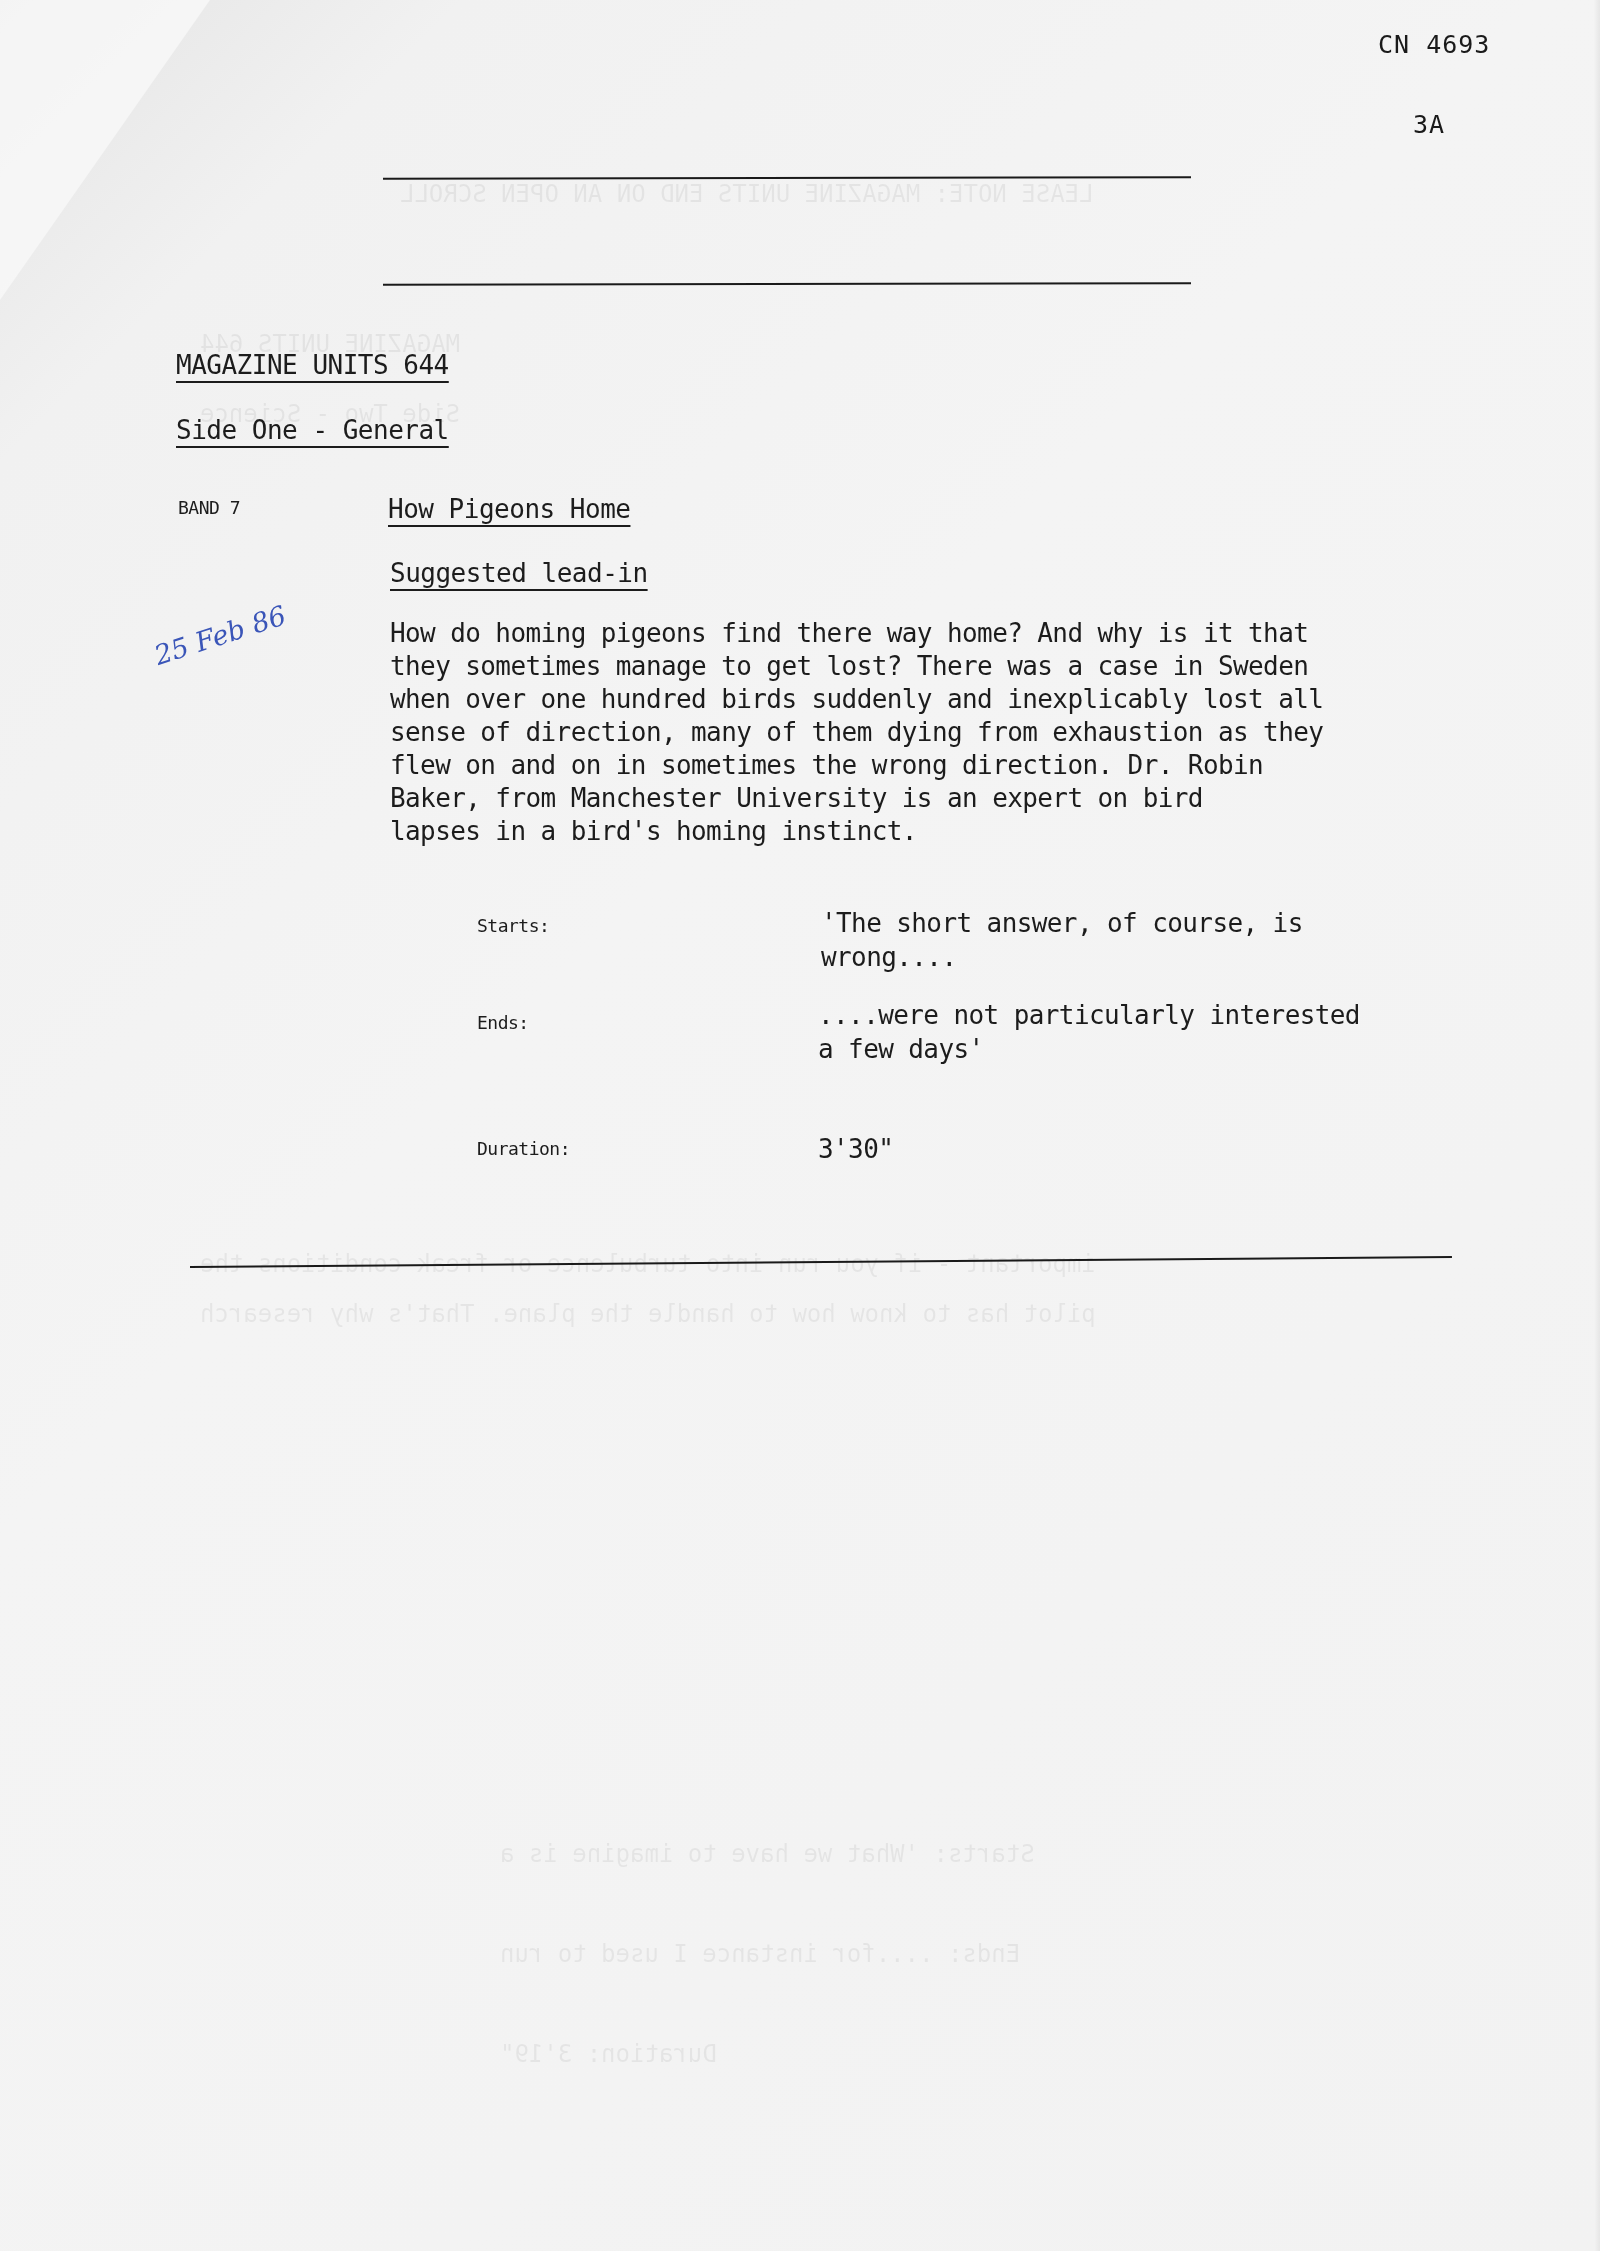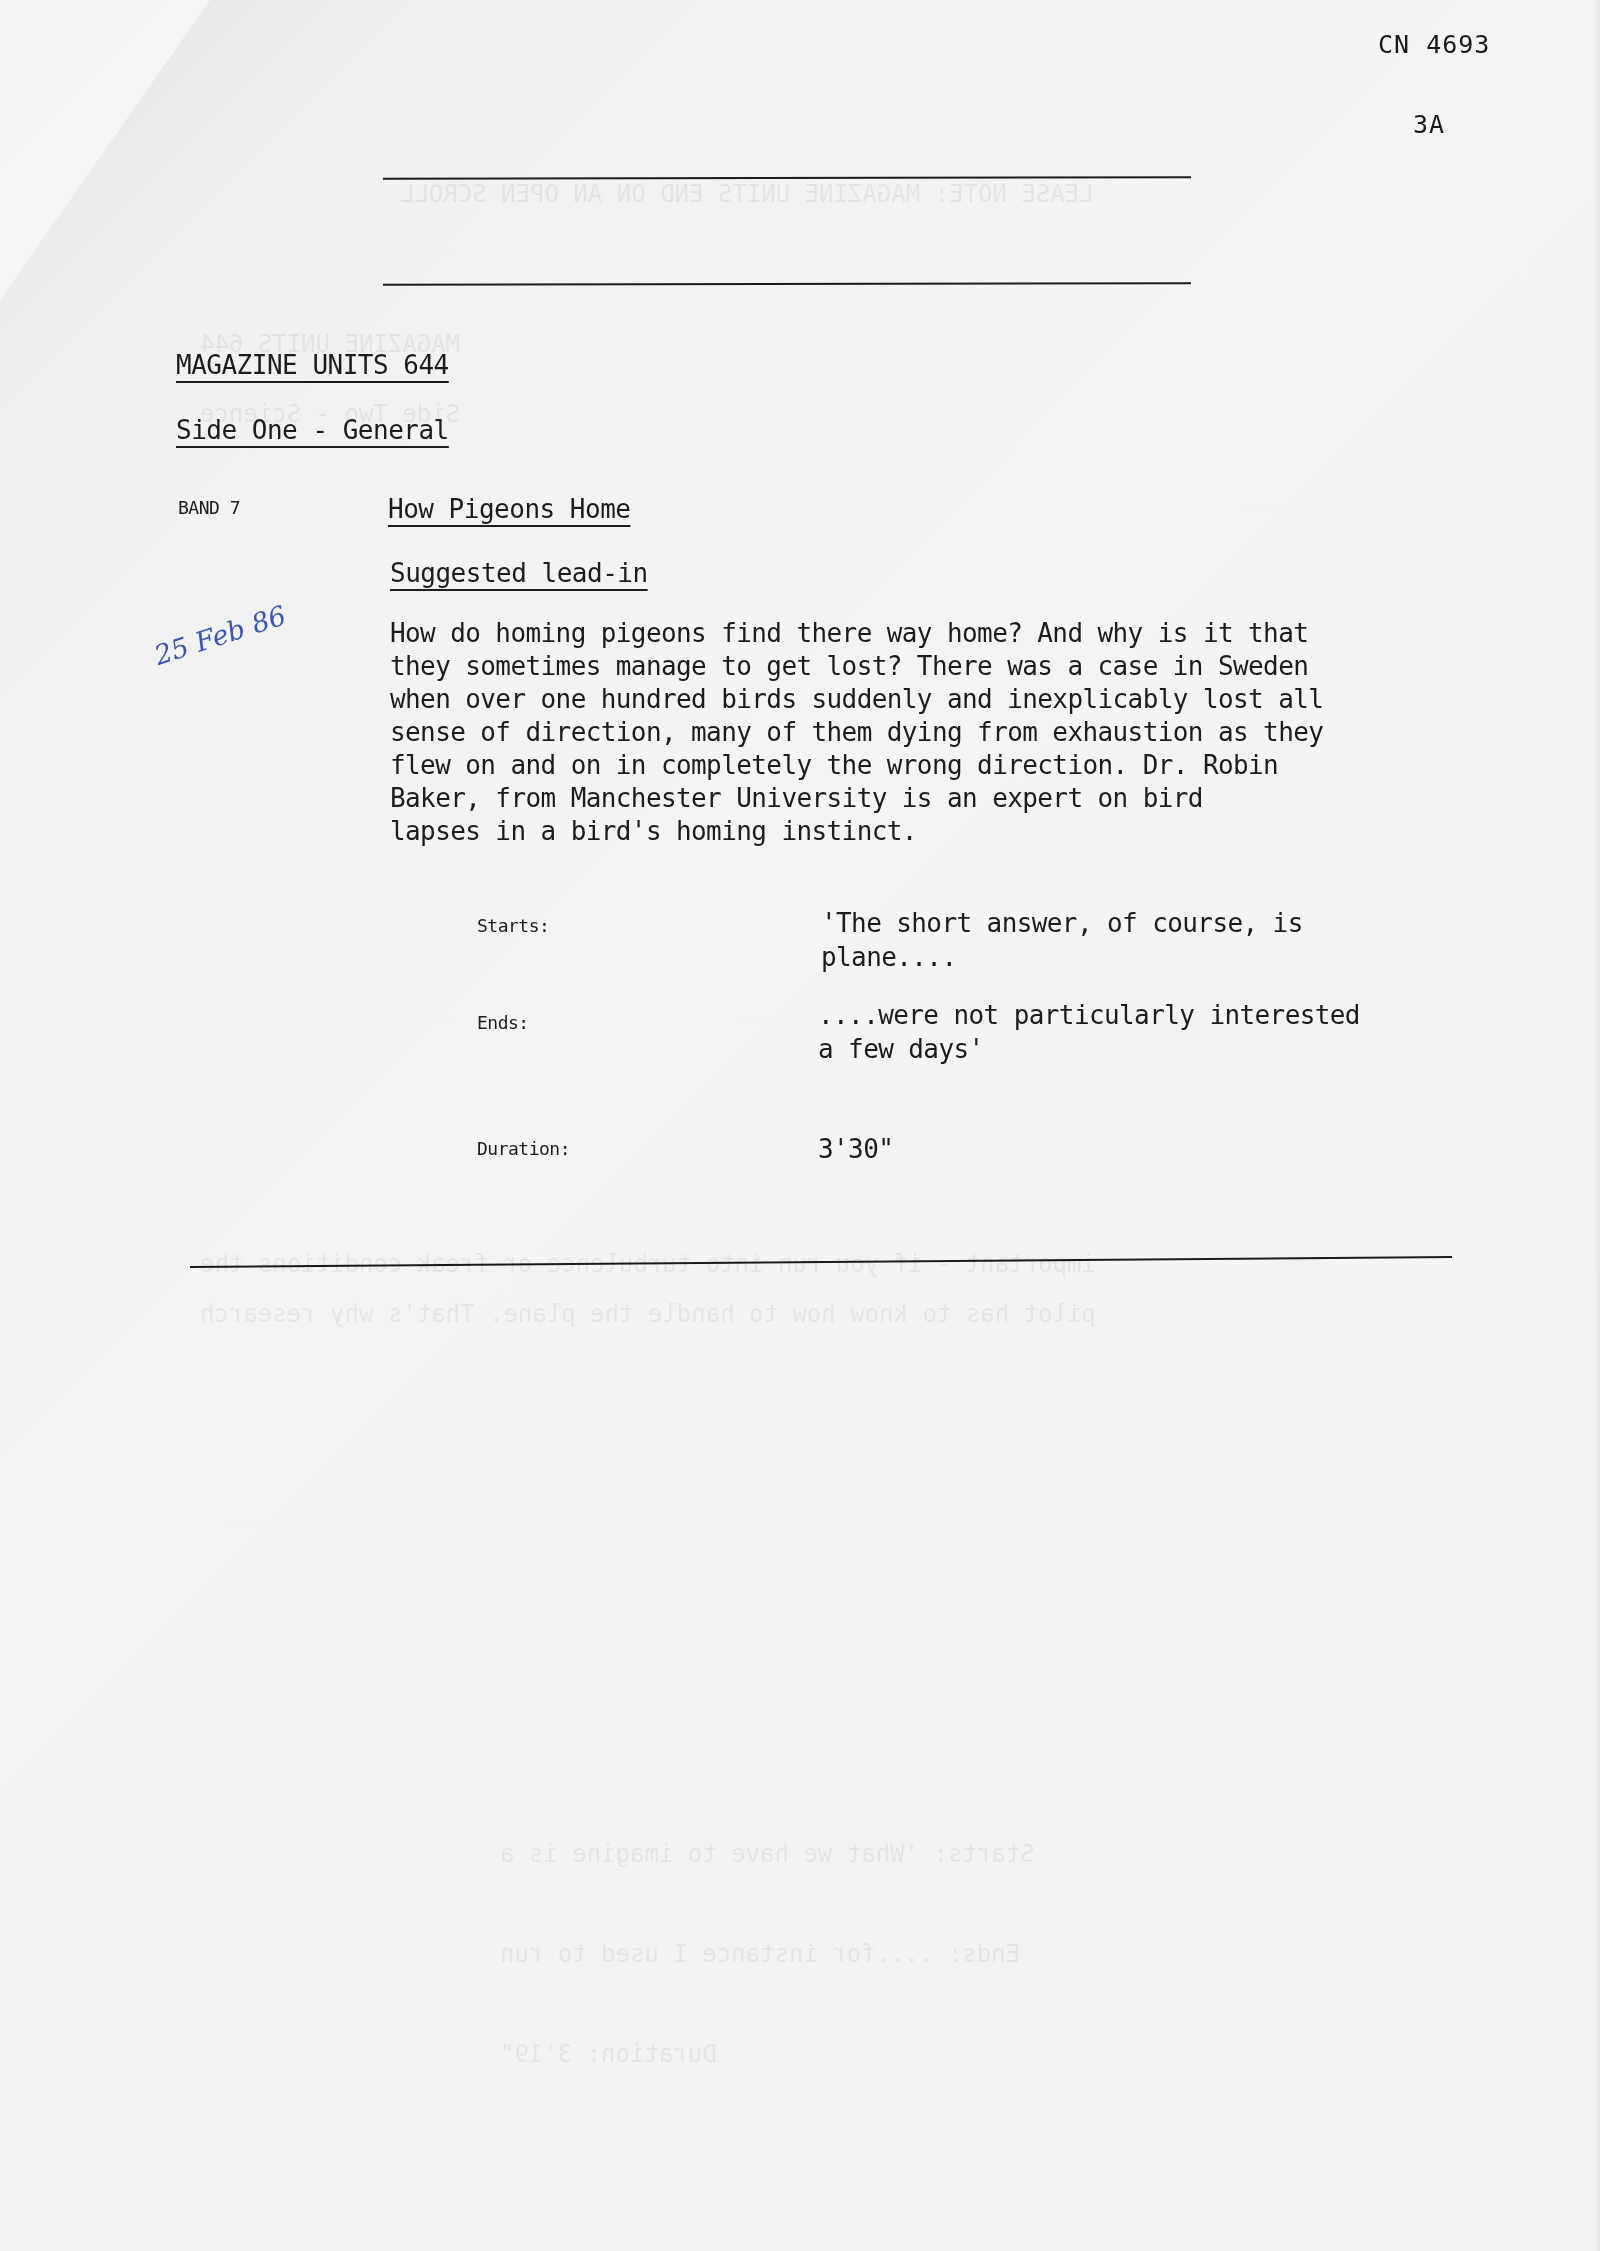--- a/index.html
+++ b/index.html
@@ -125,29 +125,29 @@
   <div class="abs heading" style="left:388px; top:494px;">How Pigeons Home</div>
   <div class="abs heading" style="left:390px; top:558px;">Suggested lead-in</div>
 
   <div class="abs handwriting" style="left:160px; top:640px;">25 Feb 86</div>
 
   <div class="abs body-text" style="left:390px; top:617px;">
     <span class="body-line">How do homing pigeons find there way home?  And why is it that</span>
     <span class="body-line">they sometimes manage to get lost?  There  was a case in Sweden</span>
     <span class="body-line">when over one hundred birds suddenly and inexplicably lost all</span>
     <span class="body-line">sense of direction, many of them dying from exhaustion as they</span>
-    <span class="body-line">flew on and on in completely the wrong direction.  Dr. Robin</span>
+    <span class="body-line">flew on and on in sometimes the wrong direction.  Dr. Robin</span>
     <span class="body-line">Baker, from Manchester University is an expert on bird</span>
     <span class="body-line">lapses in a bird's homing instinct.</span>
   </div>
 
   <div class="abs label" style="left:477px; top:915px;">Starts:</div>
   <div class="abs field-value" style="left:815px; top:906px;margin-left:6px;">
     <span class="body-line">'The short answer, of course, is</span>
-    <span class="body-line">plane....</span>
+    <span class="body-line">wrong....</span>
   </div>
 
   <div class="abs label" style="left:477px; top:1012px;">Ends:</div>
   <div class="abs field-value" style="left:818px; top:998px;">
     <span class="body-line">....were not particularly interested</span>
     <span class="body-line">a few days'</span>
   </div>
 
   <div class="abs label" style="left:477px; top:1138px;">Duration:</div>
   <div class="abs field-value" style="left:818px; top:1132px;">3'30"</div>

